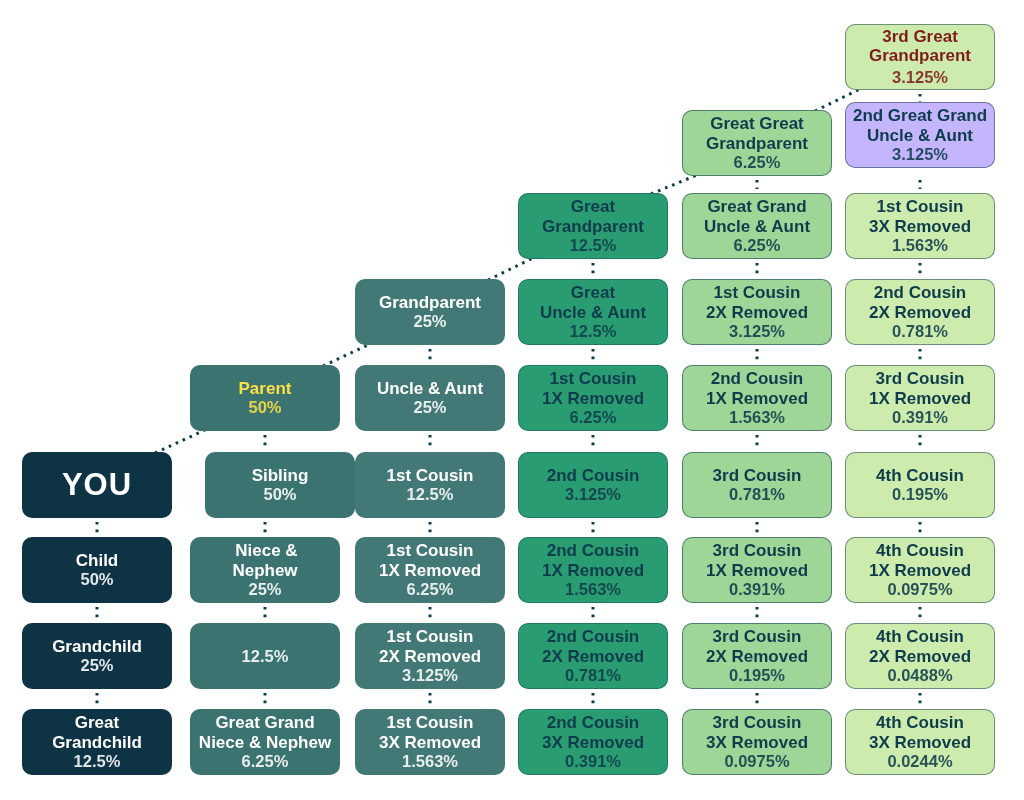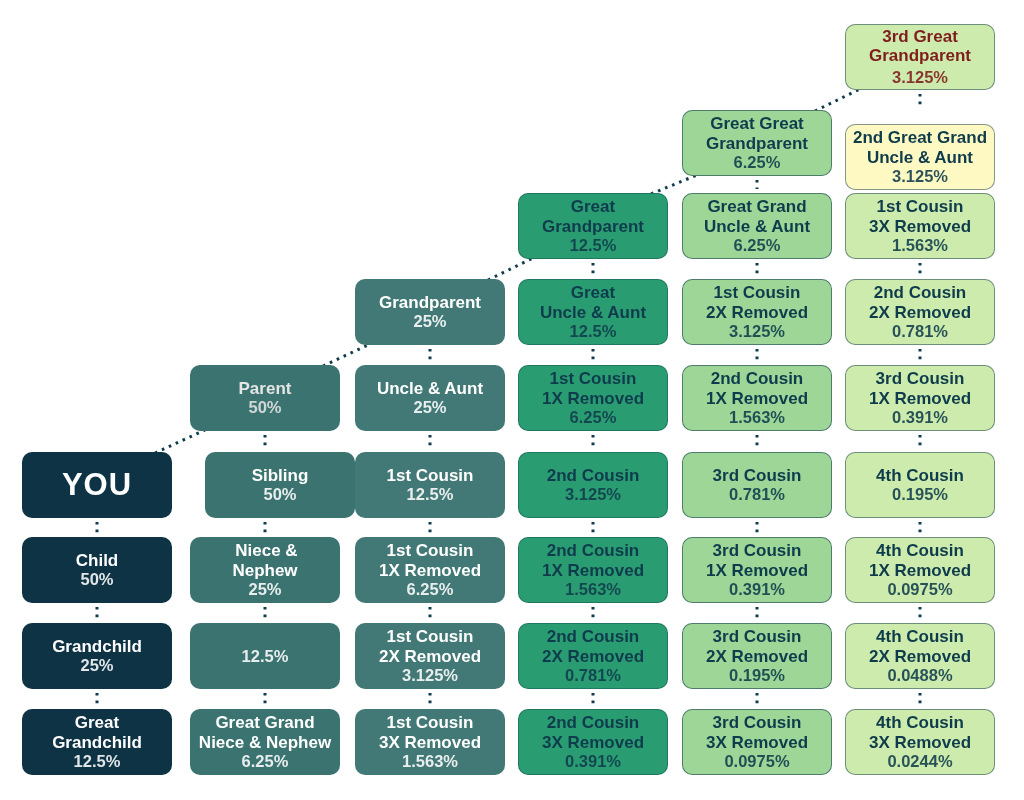--- a/index.html
+++ b/index.html
@@ -92,21 +92,21 @@
       </div>
       <div class="box" style="left: 22px; top: 623px; background: rgb(14, 51, 69); color: rgb(255, 255, 255);">
         <div class="name">Grandchild</div>
         <div class="pct">25%</div>
       </div>
       <div class="box" style="left: 22px; top: 709px; background: rgb(14, 51, 69); color: rgb(255, 255, 255);">
         <div class="name">Great
 Grandchild</div>
         <div class="pct">12.5%</div>
       </div>
-      <div class="box" style="left: 190px; top: 365px; background: rgb(59, 115, 112); color: #e5e5e5;">
+      <div class="box" style="left: 190px; top: 365px; background: rgb(59, 115, 112); color: #fde047;">
         <div class="name">Parent</div>
         <div class="pct">50%</div>
       </div>
       <div class="box" style="left: 190px; top: 452px; background: rgb(59, 115, 112); color: rgb(255, 255, 255); margin-left: 15px;">
         <div class="name">Sibling</div>
         <div class="pct">50%</div>
       </div>
       <div class="box" style="left: 190px; top: 537px; background: rgb(59, 115, 112); color: rgb(255, 255, 255); text-align: right;">
         <div class="name">Niece &amp;
 Nephew</div>
@@ -218,21 +218,21 @@
       <div class="box" style="left: 682px; top: 709px; background: rgb(157, 214, 151); color: rgb(15, 60, 76); border: 1.5px solid rgba(13, 52, 69, 0.55);">
         <div class="name">3rd Cousin
 3X Removed</div>
         <div class="pct">0.0975%</div>
       </div>
       <div class="box" style="left: 845px; top: 24px; background: rgb(205, 235, 173); color: #7f1d1d; border: 1.5px solid rgba(13, 52, 69, 0.5); justify-content: space-between;">
         <div class="name">3rd Great
 Grandparent</div>
         <div class="pct">3.125%</div>
       </div>
-      <div class="box" style="left: 845px; top: 124px; background: #fef9c3; color: rgb(15, 60, 76); border: 1.5px solid rgba(13, 52, 69, 0.5);">
+      <div class="box" style="left: 845px; top: 102px; background: #c4b5fd; color: rgb(15, 60, 76); border: 1.5px solid rgba(13, 52, 69, 0.5);">
         <div class="name">2nd Great Grand
 Uncle &amp; Aunt</div>
         <div class="pct">3.125%</div>
       </div>
       <div class="box" style="left: 845px; top: 193px; background: rgb(205, 235, 173); color: rgb(15, 60, 76); border: 1.5px solid rgba(13, 52, 69, 0.5);">
         <div class="name">1st Cousin
 3X Removed</div>
         <div class="pct">1.563%</div>
       </div>
       <div class="box" style="left: 845px; top: 279px; background: rgb(205, 235, 173); color: rgb(15, 60, 76); border: 1.5px solid rgba(13, 52, 69, 0.5);">

